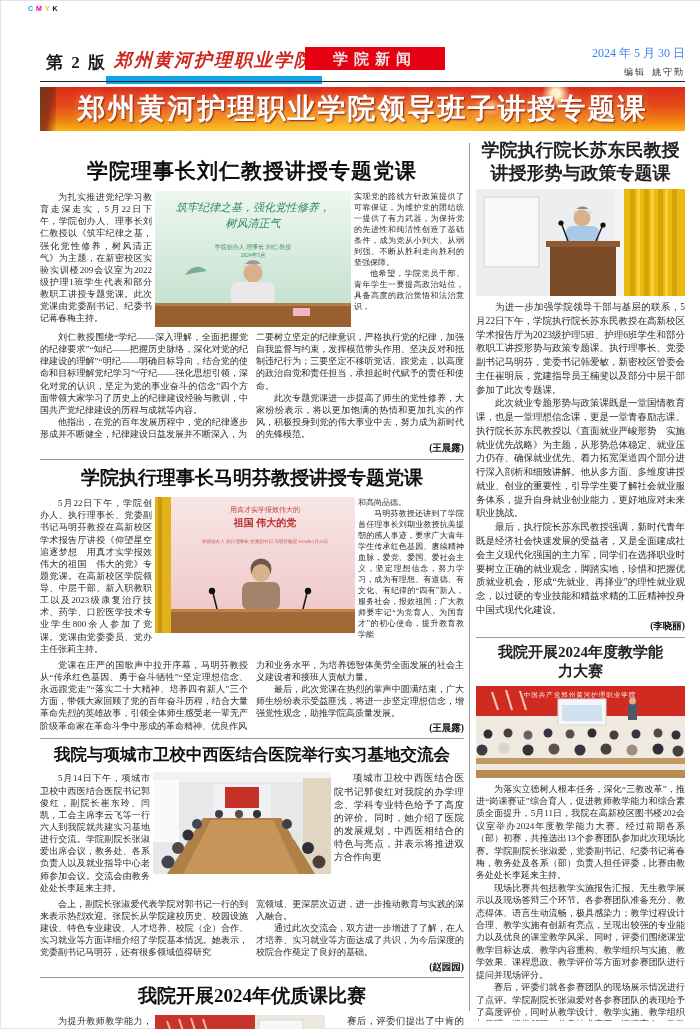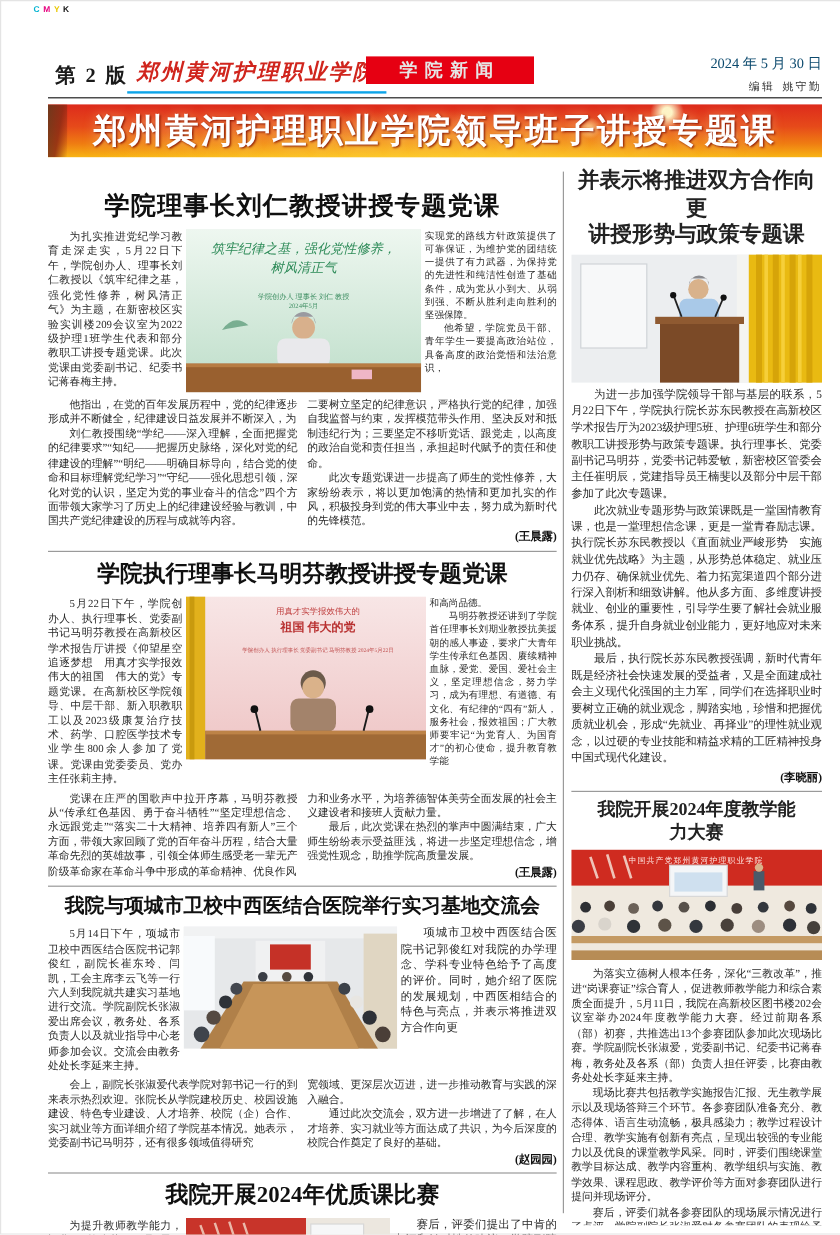--- a/index.html
+++ b/index.html
@@ -5,26 +5,26 @@
   html,body{margin:0;padding:0;background:#fff;}
   .page{position:relative;width:700px;height:1029px;background:#fff;overflow:hidden;
         font-family:"Liberation Serif",serif;color:#222;box-shadow:inset 0 0 0 1px #e4e4e4;padding-left:18px;}
   
   .cmyk{position:absolute;top:5px;left:28px;font:bold 7px "Liberation Sans",sans-serif;letter-spacing:3px;}
   .cmyk .c{color:#00b3d1}.cmyk .m{color:#e6007e}.cmyk .y{color:#e8c800}.cmyk .k{color:#111}
   
   .header{position:absolute;left:40px;top:44px;width:645px;height:36px;}
   .page-label{position:absolute;left:6px;top:7px;font-size:17px;font-weight:bold;color:#1a1a1a;letter-spacing:2px;}
   .masthead{position:absolute;left:66px;top:4px;color:#d0251d;font-size:18px;font-weight:bold;
-            font-style:italic;letter-spacing:2px;border-bottom:2px solid #0ea5e9;padding:0 8px 4px;}
+            font-style:italic;letter-spacing:2px;border-bottom:8px solid #0ea5e9;padding:0 8px 4px;}
   .badge{position:absolute;left:265px;top:3px;width:140px;height:23px;background:#e60012;color:#e5e5e5;
          font-family:"Liberation Sans",sans-serif;font-weight:bold;font-size:15px;line-height:23px;
          text-align:center;letter-spacing:6px;}
   .dateblock{position:absolute;right:0;top:1px;text-align:right;}
-  .date{font-size:12px;color:#0c4a6e;}
+  .date{font-size:12px;color:#3b82f6;}
   .editor{font-size:9px;color:#333;margin-top:4px;letter-spacing:2px;}
   .editor span{margin-left:6px;}
   .header-rule{position:absolute;left:40px;top:81px;width:645px;border-top:1.5px solid #222;}
   
   .banner{position:absolute;left:40px;top:87px;width:645px;height:44px;display:flex;align-items:center;
           justify-content:center;overflow:hidden;
           background:
             radial-gradient(circle at 80% 15%, rgba(255,255,210,.95) 0 4px, rgba(255,255,210,0) 14px),
             radial-gradient(circle at 70% 45%, rgba(255,240,170,.6) 0 2px, rgba(255,240,170,0) 9px),
             radial-gradient(circle at 88% 60%, rgba(255,250,200,.5) 0 2px, rgba(255,250,200,0) 8px),
@@ -122,22 +122,22 @@
             <rect y="112" width="196" height="3" fill="#b77c43"></rect>
             <rect x="138" y="117" width="17" height="8" fill="#efb6c6"></rect>
           </svg>
           <div class="colT c-narrow fx">
             <p class="cont">实现党的路线方针政策提供了可靠保证，为维护党的团结统一提供了有力武器，为保持党的先进性和纯洁性创造了基础条件，成为党从小到大、从弱到强、不断从胜利走向胜利的坚强保障。</p>
             <p>他希望，学院党员干部、青年学生一要提高政治站位，具备高度的政治觉悟和法治意识，</p>
           </div>
         </div>
         <div class="rowB">
           <div class="colT">
+            <p>刘仁教授围绕“学纪——深入理解，全面把握党的纪律要求”“知纪——把握历史脉络，深化对党的纪律建设的理解”“明纪——明确目标导向，结合党的使命和目标理解党纪学习”“守纪——强化思想引领，深化对党的认识，坚定为党的事业奋斗的信念”四个方面带领大家学习了历史上的纪律建设经验与教训，中国共产党纪律建设的历程与成就等内容。</p>
             <p>他指出，在党的百年发展历程中，党的纪律逐步形成并不断健全，纪律建设日益发展并不断深入，为</p>
-            <p>刘仁教授围绕“学纪——深入理解，全面把握党的纪律要求”“知纪——把握历史脉络，深化对党的纪律建设的理解”“明纪——明确目标导向，结合党的使命和目标理解党纪学习”“守纪——强化思想引领，深化对党的认识，坚定为党的事业奋斗的信念”四个方面带领大家学习了历史上的纪律建设经验与教训，中国共产党纪律建设的历程与成就等内容。</p>
           </div>
           <div class="colT">
             <p class="cont">二要树立坚定的纪律意识，严格执行党的纪律，加强自我监督与约束，发挥模范带头作用、坚决反对和抵制违纪行为；三要坚定不移听党话、跟党走，以高度的政治自觉和责任担当，承担起时代赋予的责任和使命。</p>
             <p>此次专题党课进一步提高了师生的党性修养，大家纷纷表示，将以更加饱满的热情和更加扎实的作风，积极投身到党的伟大事业中去，努力成为新时代的先锋模范。</p>
             <span class="byline">(王晨露)</span>
           </div>
         </div>
       </section>
 
       <div class="hline"></div>
@@ -271,21 +271,21 @@
             <p>赛后，评委们提出了中肯的点评和针对性的建议。学院副院长张淑爱从教学环节设计、教学目标、教学策略和教学素养等方面提出了具体建议和要求，为教师们指明了今后努力的方向。</p>
           </div>
         </div>
 
       </section>
     </div>
 
     <div class="right-sec">
 
       <section class="rart">
-        <h2 class="t-a2">并表示将推进双方合作向更</h2>
+        <h2 class="t-a2">学院执行院长苏东民教授</h2>
         <h2 class="t-a2">讲授形势与政策专题课</h2>
         <svg class="ph" width="209" height="107" viewBox="0 0 209 107">
           <rect width="209" height="107" fill="#eceef0"></rect>
           <rect x="8" y="8" width="55" height="70" fill="#f7f8f9" stroke="#d0d4d8"></rect>
           <rect x="138" y="0" width="10" height="107" fill="#f4f4f1"></rect>
           <g>
             <rect x="148" y="0" width="61" height="107" fill="#e9ba12"></rect>
             <rect x="154" y="0" width="5" height="107" fill="#d6a409"></rect>
               <rect x="168" y="0" width="5" height="107" fill="#d6a409"></rect>
             <rect x="182" y="0" width="5" height="107" fill="#d6a409"></rect>

